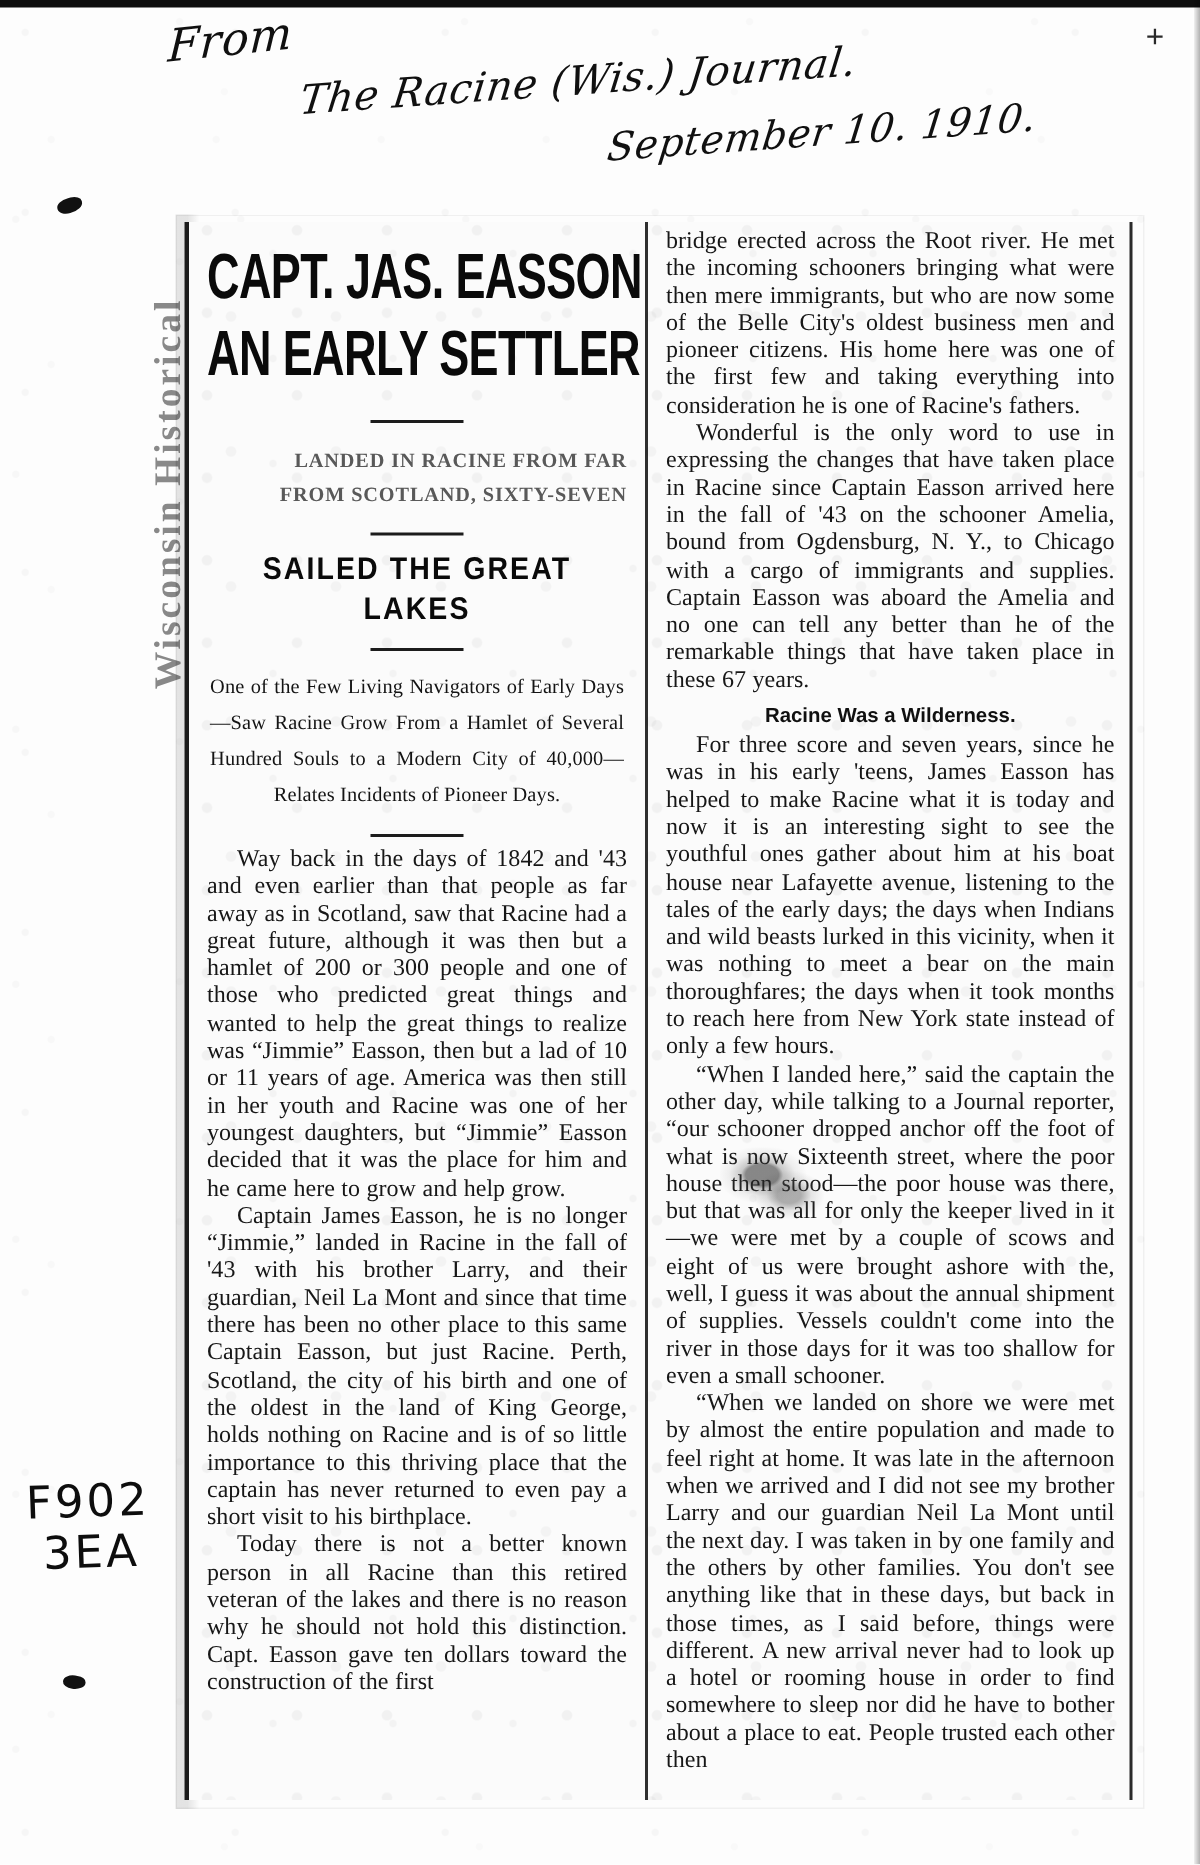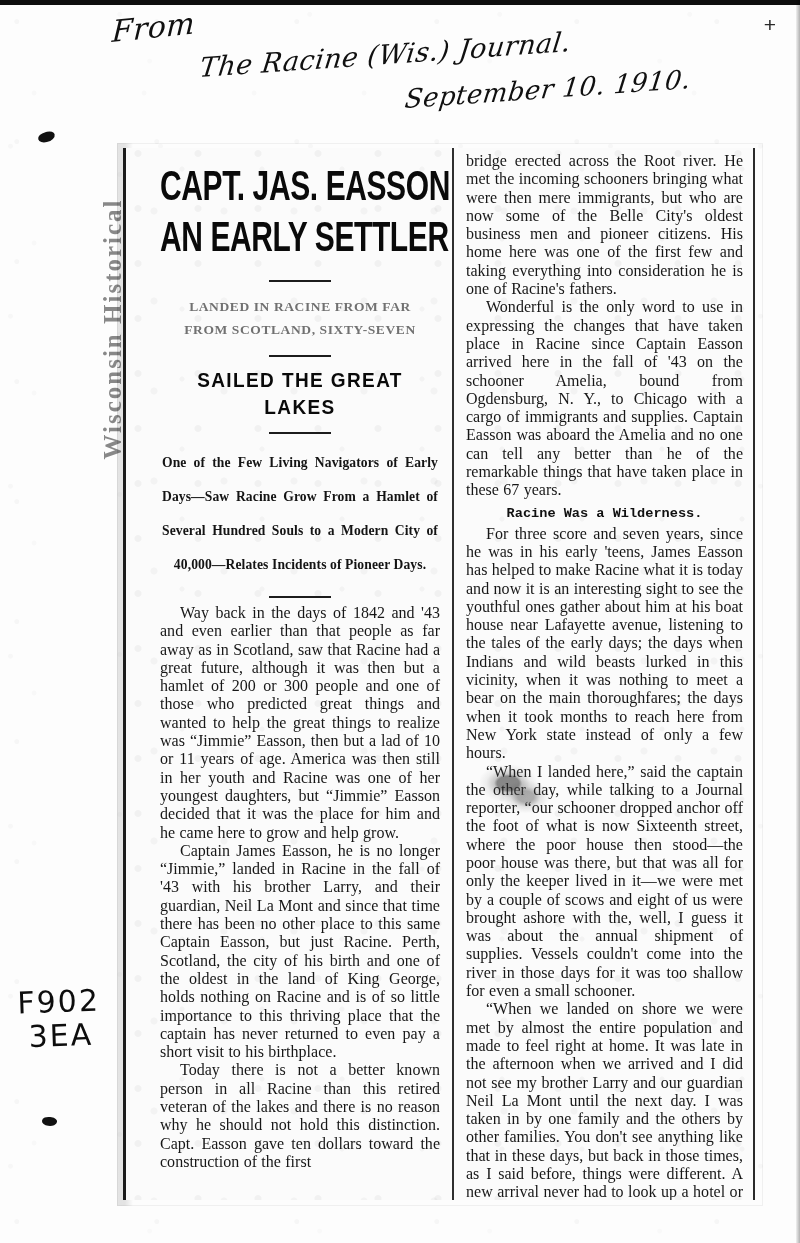--- a/index.html
+++ b/index.html
@@ -164,21 +164,20 @@
   #clipping {
     position: absolute;
     left: 123px; top: 148px;
     width: 632px; height: 1052px;
     background: #fbfbfa;
     box-sizing: border-box;
     border-left: 3px solid #1b1b1b;
     border-right: 2px solid #2b2b2b;
     display: flex;
     overflow: hidden;
-    padding-left: 22px;
   }
   #clipping::before {
     
     content: "";
     position: absolute;
     inset: 0;
     pointer-events: none;
     background-image:
       radial-gradient(circle at 20% 10%, rgba(0,0,0,.05) 0 3px, transparent 4px),
       radial-gradient(circle at 70% 30%, rgba(0,0,0,.04) 0 2px, transparent 3px),
@@ -229,44 +228,44 @@
   #rule-after-deck     { margin-top: 14px; margin-bottom: 13px; }
   #rule-after-deck2    { margin-top: 14px; margin-bottom: 12px; }
 
   
   #deck-primary {
     font-family: "Liberation Serif", serif;
     font-weight: bold;
     font-size: 13.5px;
     line-height: 23px;
     letter-spacing: .6px;
-    text-align: center;
-    color: #8b5cf6;
+    text-align: right;
+    color: #c2410c;
   }
   #deck-primary .deck-line { display: block; }
 
   
   #deck-banner {
     font-family: "Liberation Sans", sans-serif;
     font-weight: bold;
     font-size: 19px;
     line-height: 24px;
     letter-spacing: 1.4px;
     text-align: center;
     color: #0a0a0a;
     transform: scaleY(1.1);
     transform-origin: center;
   }
 
   
   #deck-secondary {
     font-family: "Liberation Serif", serif;
-    font-weight: bold;
+    font-weight: normal;
     font-size: 13.6px;
-    line-height: 34px;
+    line-height: 24px;
     color: #141414;
     text-align: justify;
     text-align-last: center;
     padding: 0 2px;
     letter-spacing: .1px;
   }
 
   
   .body-text p {
     margin: 0;
@@ -278,21 +277,21 @@
     text-indent: 20px;
     letter-spacing: .02px;
     word-spacing: .3px;
   }
   #column-left .body-text { margin-top: 4px; }
   #column-right .body-text p { text-indent: 20px; }
   #column-right .body-text p.no-indent { text-indent: 0; }
 
   .subhead {
     margin: 4px 0 1px 0;
-    font-family: Liberation Mono, monospace;
+    font-family: Liberation Sans, sans-serif;
     font-weight: bold;
     font-size: 13.6px;
     line-height: 20px;
     text-align: center;
     color: #101010;
   }
 
   
   #ink-stain {
     position: absolute;

